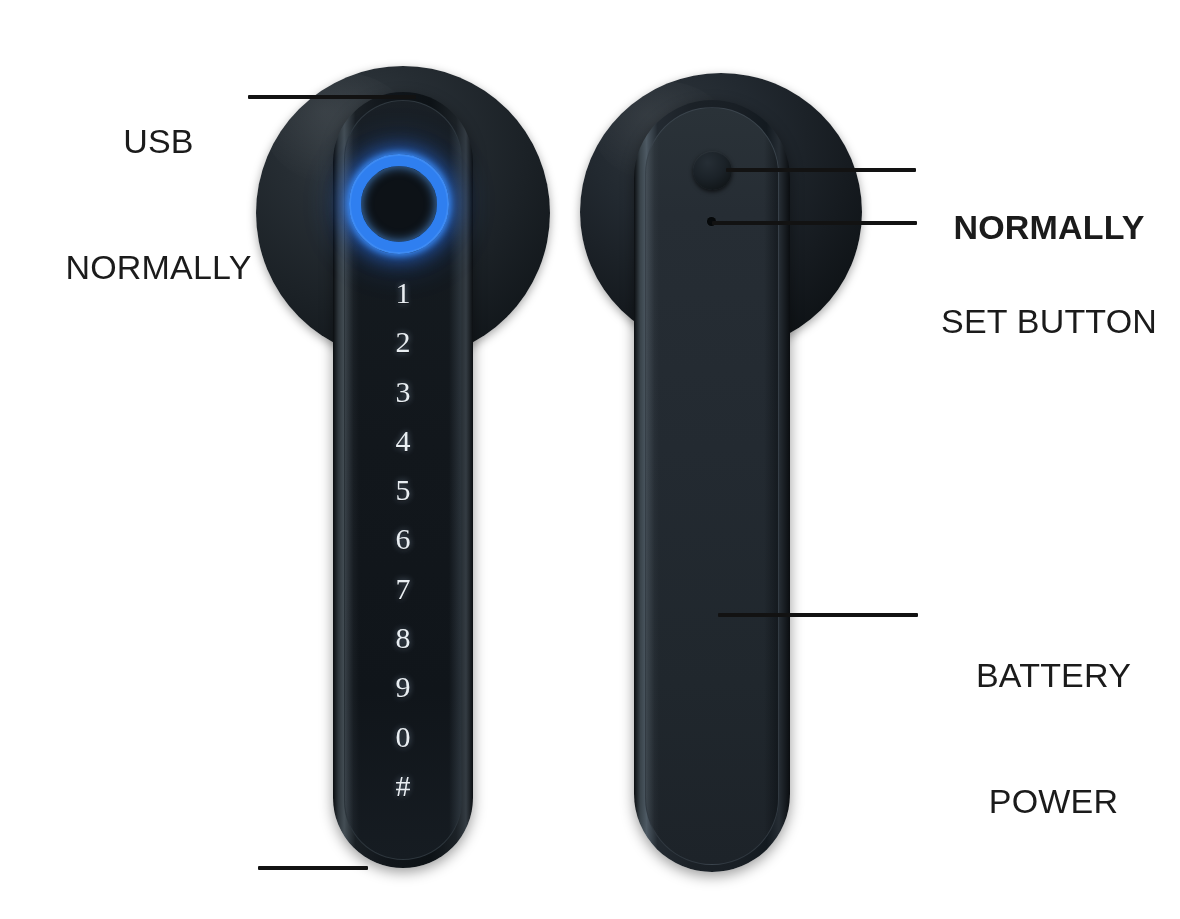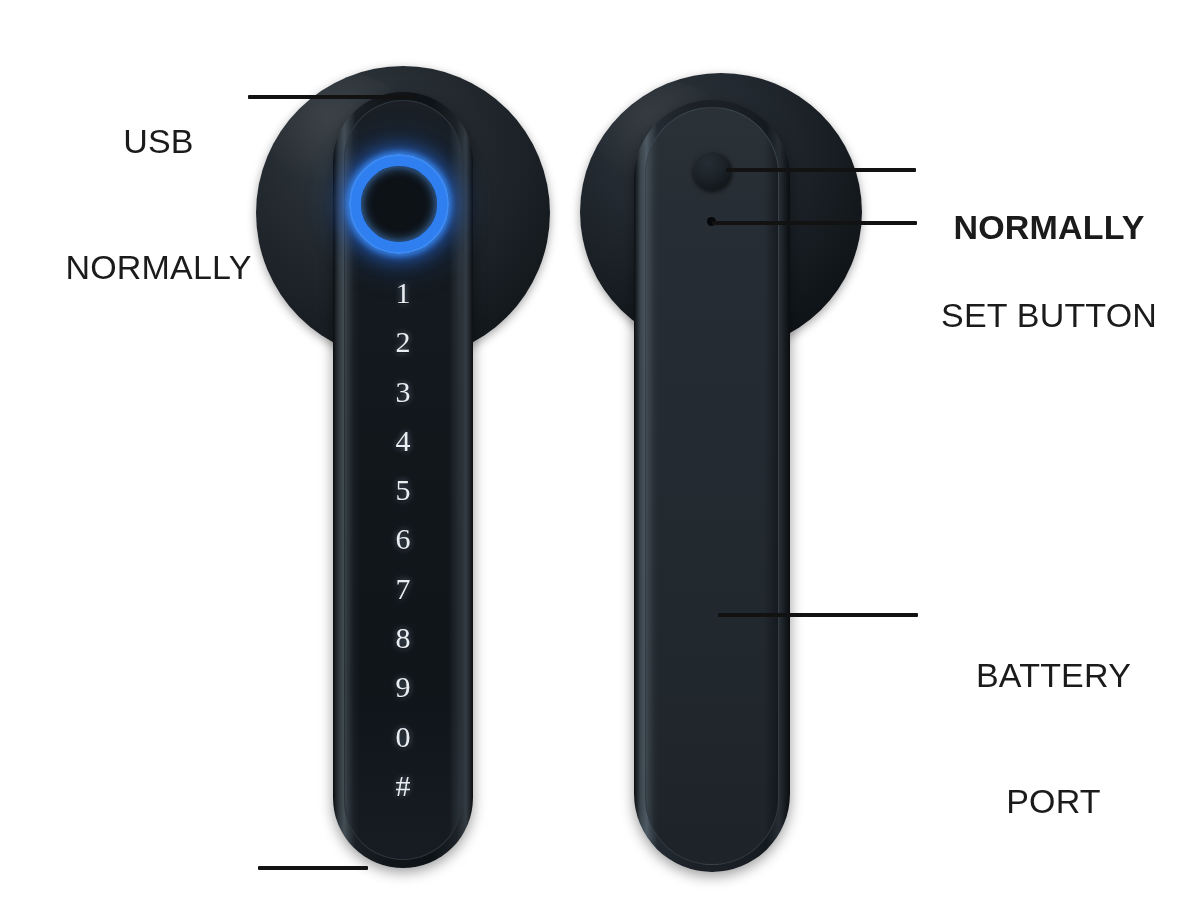--- a/index.html
+++ b/index.html
@@ -293,27 +293,27 @@
 
   <div class="callout ta-center" style="left:20px; top:36px; width:240px;">
     <span class="ln">USB</span>
     <span class="ln">NORMALLY</span>
   </div>
 
   <div class="callout ta-left" style="left:890px; top:122px; width:270px;">
     <span class="ln ta-center" style="display:block; width:244px;font-weight:bold;">NORMALLY</span>
   </div>
 
-  <div class="callout ta-left" style="left:904px; top:210px; width:250px;">
+  <div class="callout ta-left" style="left:904px; top:216px; width:250px;">
     <span class="ln">SET BUTTON</span>
   </div>
 
   <div class="callout ta-center" style="left:925px; top:570px; width:220px;">
     <span class="ln">BATTERY</span>
-    <span class="ln">PORT</span>
+    <span class="ln">POWER</span>
   </div>
 
   <div class="callout ta-center" style="left:16px; top:826px; width:240px;">
     <span class="ln">MECHANICAL</span>
     
   </div>
 
 </div>
 
 </body></html>

